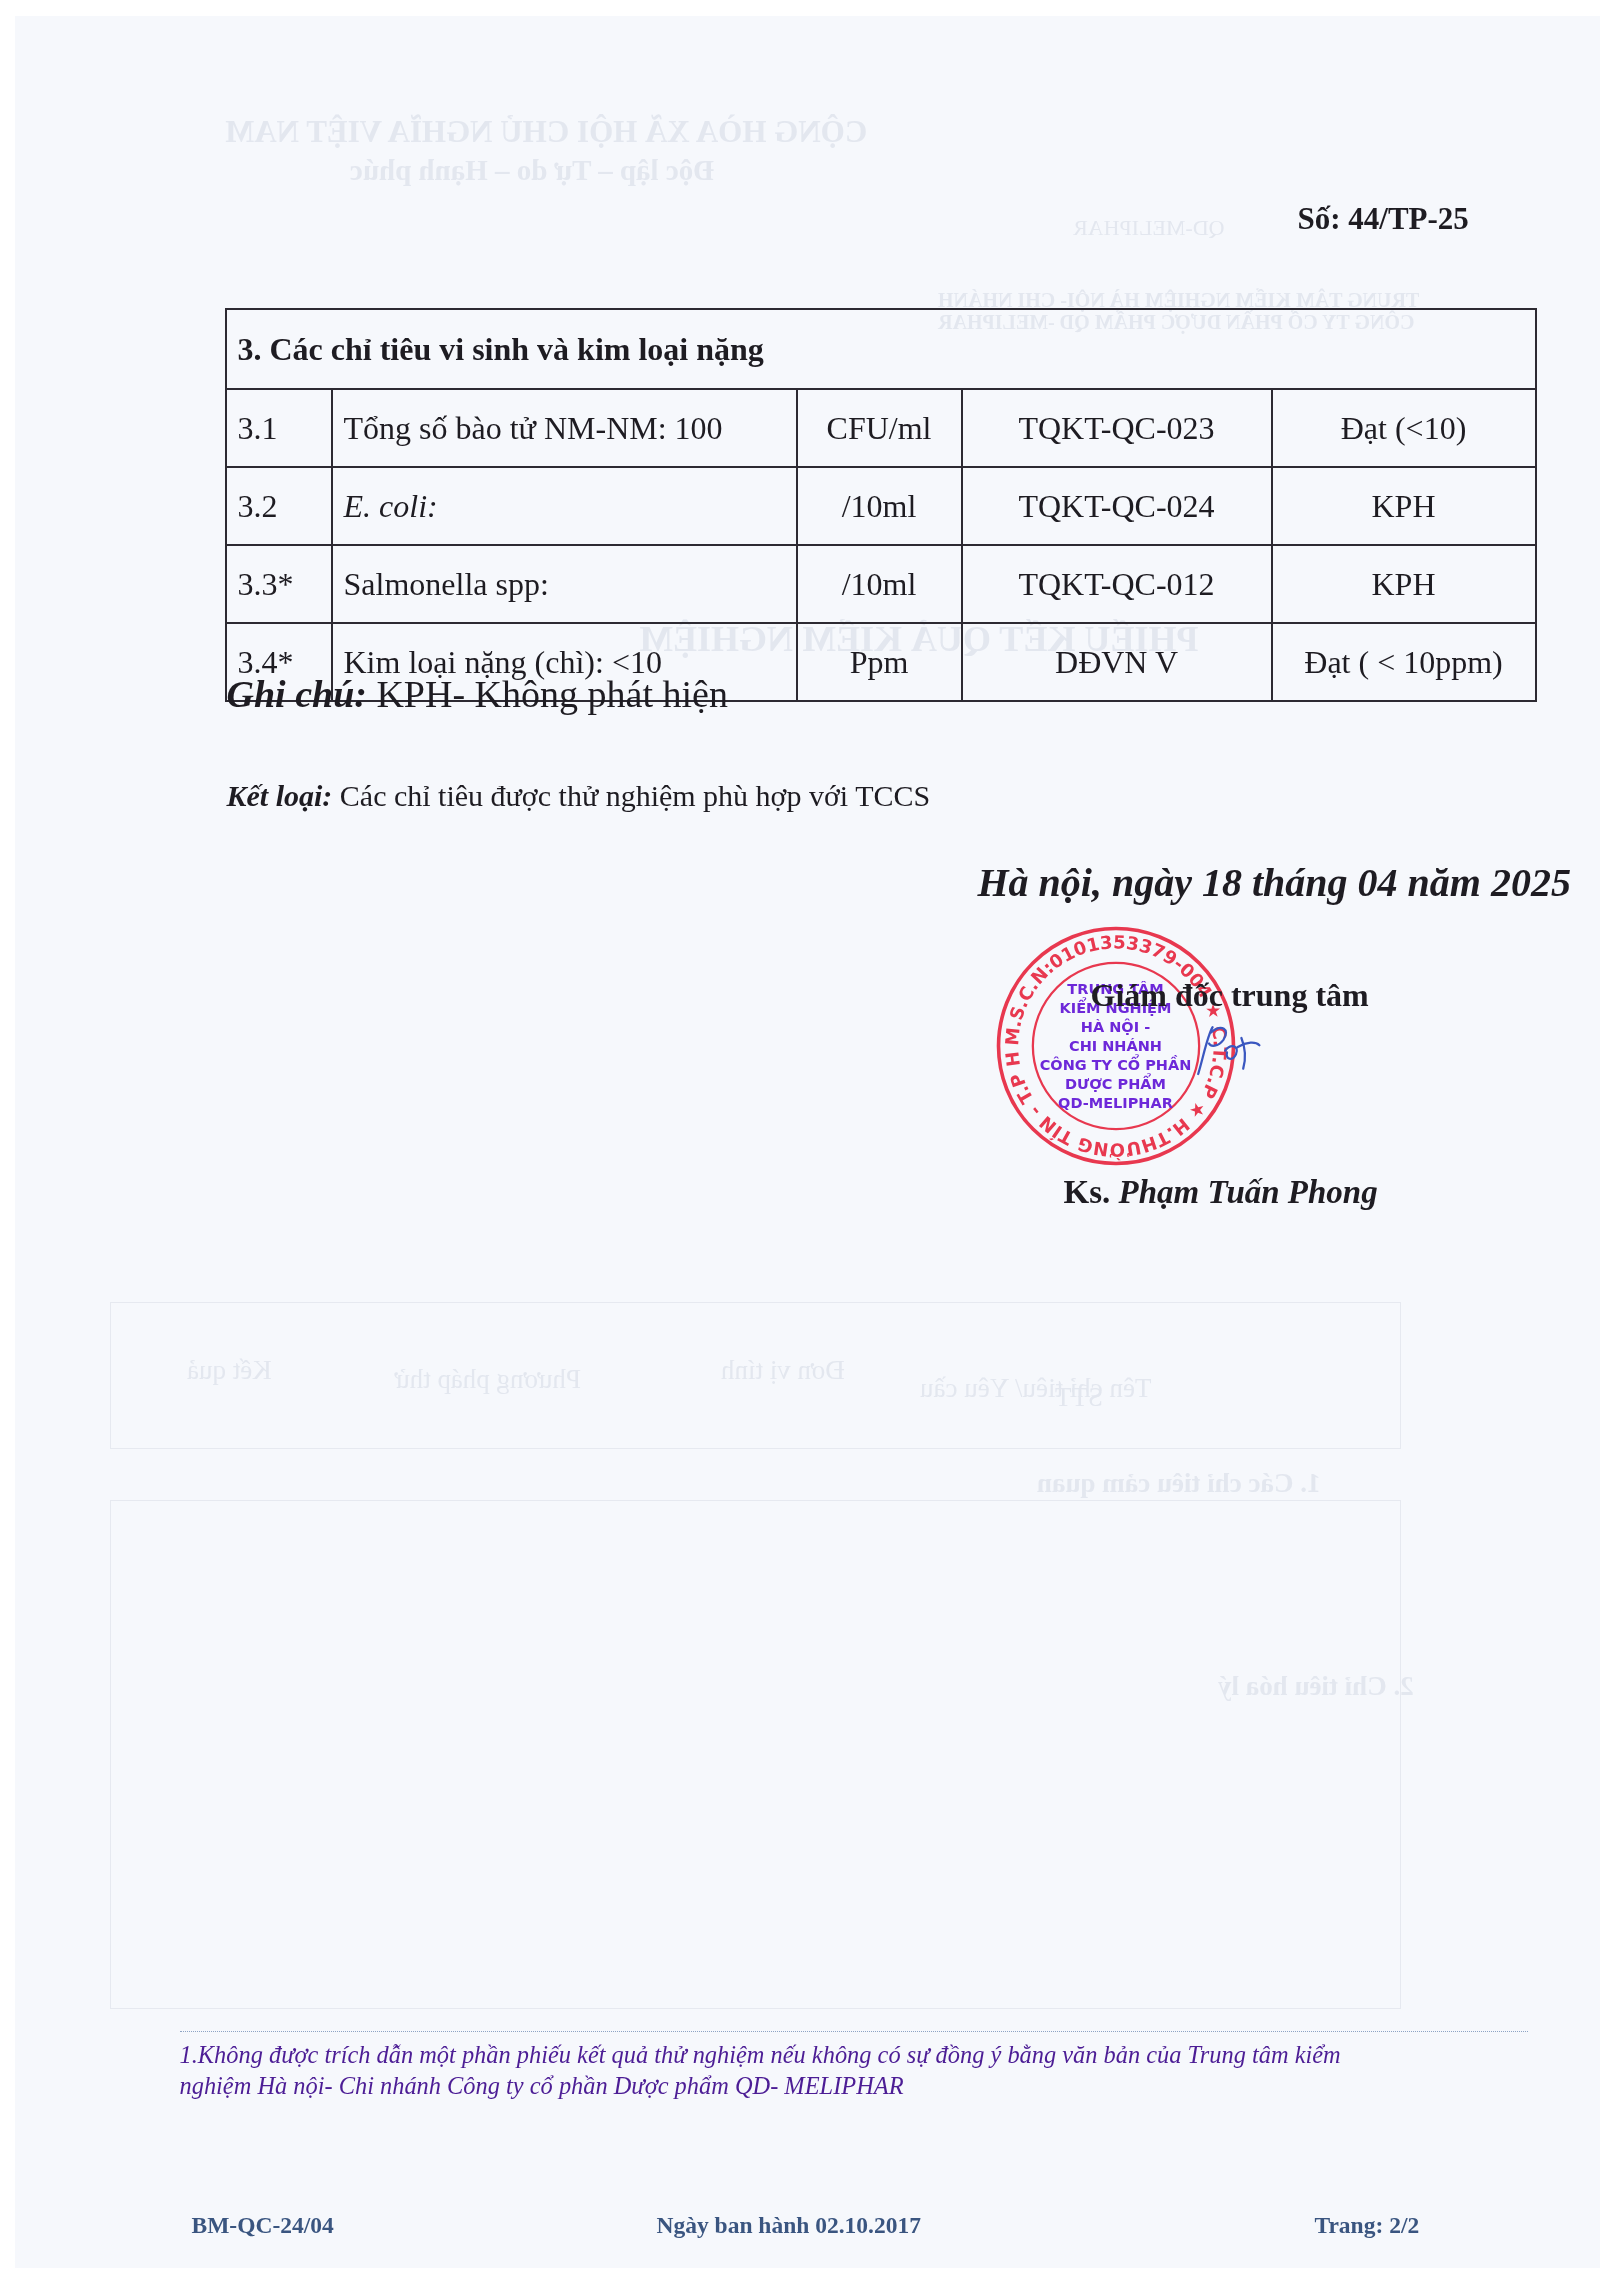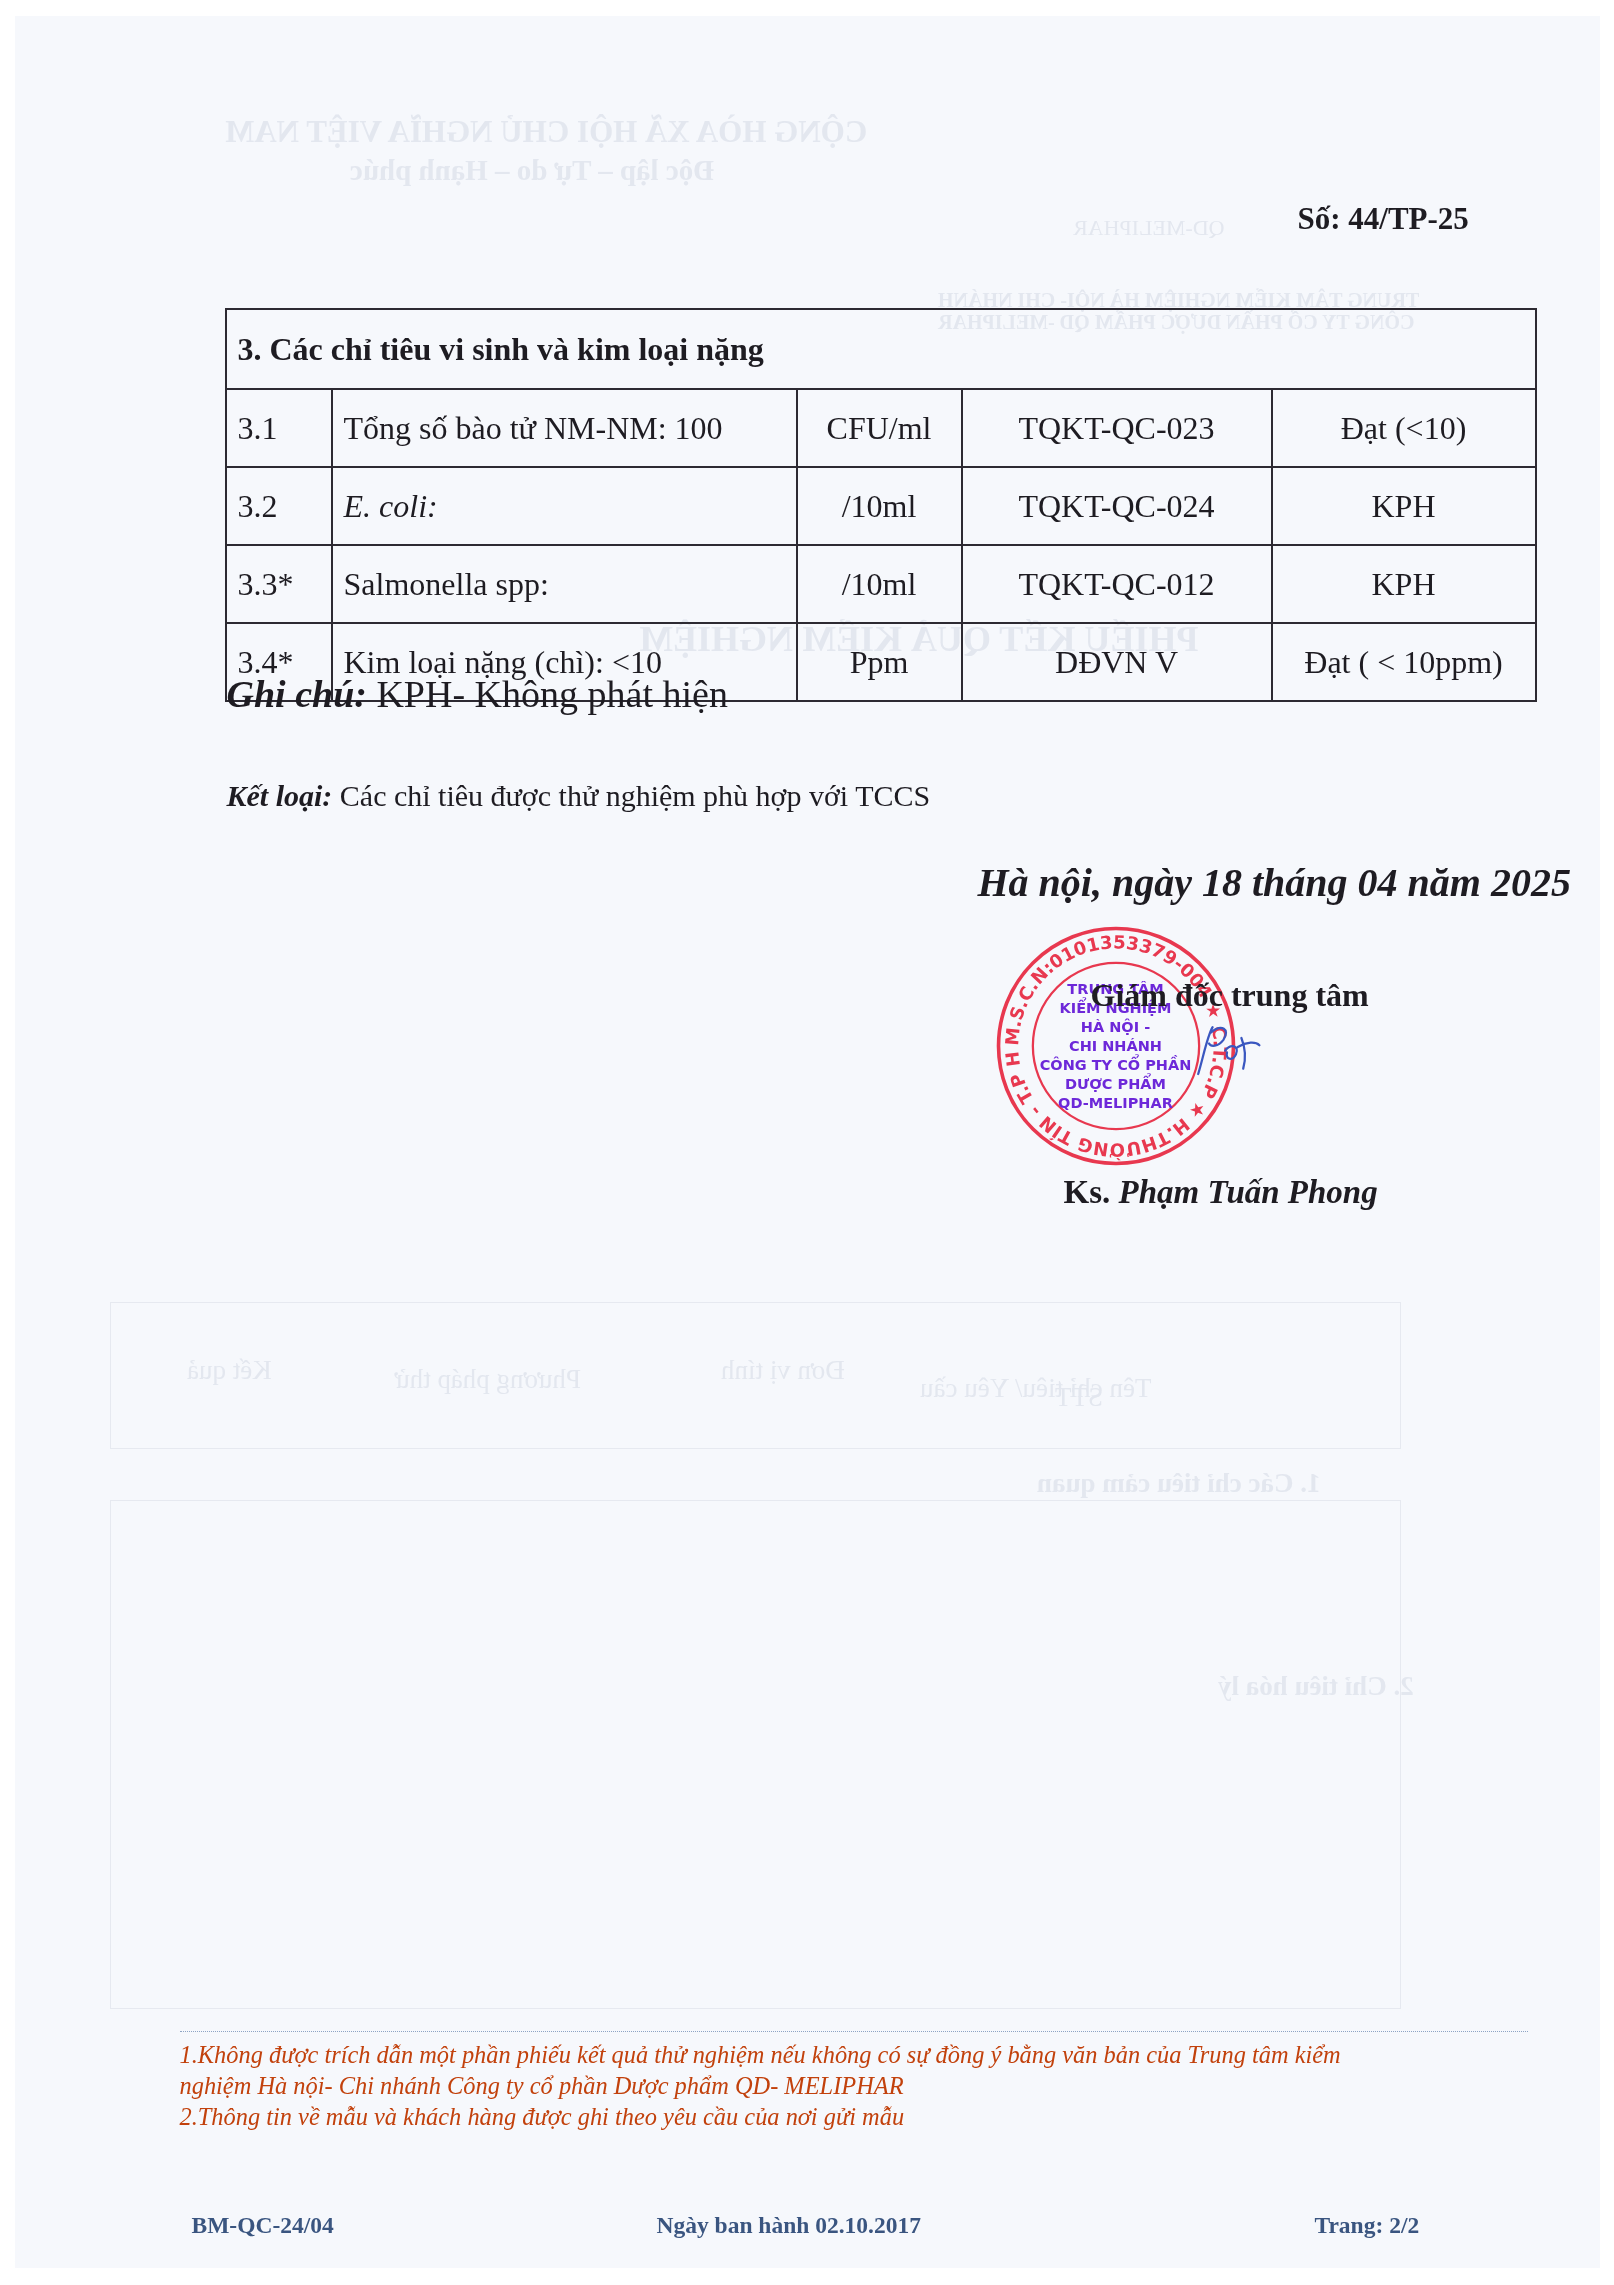--- a/index.html
+++ b/index.html
@@ -100,21 +100,21 @@
 
   .footer-rule {
     position: absolute; left: 165px; top: 2015px;
     width: 1348px; height: 0;
     border-top: 1.8px dotted #8ea4c4;
   }
   .disclaimer {
     position: absolute; left: 165px; top: 2023px;
     width: 1357px;
     font-size: 24.4px; font-style: italic;
-    color: #c2410c;
+    color: #4c1d95;
     line-height: 31px;
   }
   .disclaimer div { white-space: nowrap; }
 
   .footer-bar {
     position: absolute; top: 2196px; left: 165px; width: 1294px;
     font-size: 23.5px; font-weight: bold;
     color: #3a5580;
   }
   .footer-code { position: absolute; left: 0; margin-left: 12px; }
@@ -218,21 +218,20 @@
   </svg>
 
   <div class="abs signer-name">
     <span>Ks.</span><span class="nm"> Phạm Tuấn Phong</span>
   </div>
 
   <div class="footer-rule"></div>
   <div class="disclaimer">
     <div>1.Không được trích dẫn một phần phiếu kết quả thử nghiệm nếu không có sự đồng ý bằng văn bản của Trung tâm kiểm</div>
     <div>nghiệm Hà nội- Chi nhánh  Công ty cổ phần Dược phẩm QD- MELIPHAR</div>
-    <div>2.Thông tin về mẫu và khách hàng được ghi theo yêu cầu của nơi gửi mẫu</div>
   </div>
 
   <div class="footer-bar">
     <span class="footer-code">BM-QC-24/04</span>
     <span class="footer-issue">Ngày ban hành 02.10.2017</span>
     <span class="footer-page">Trang: 2/2</span>
   </div>
 </div>
 
 

